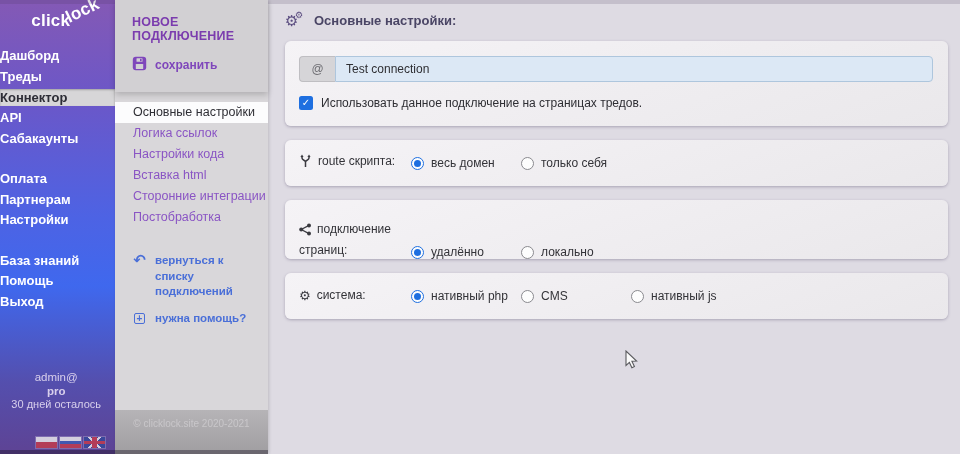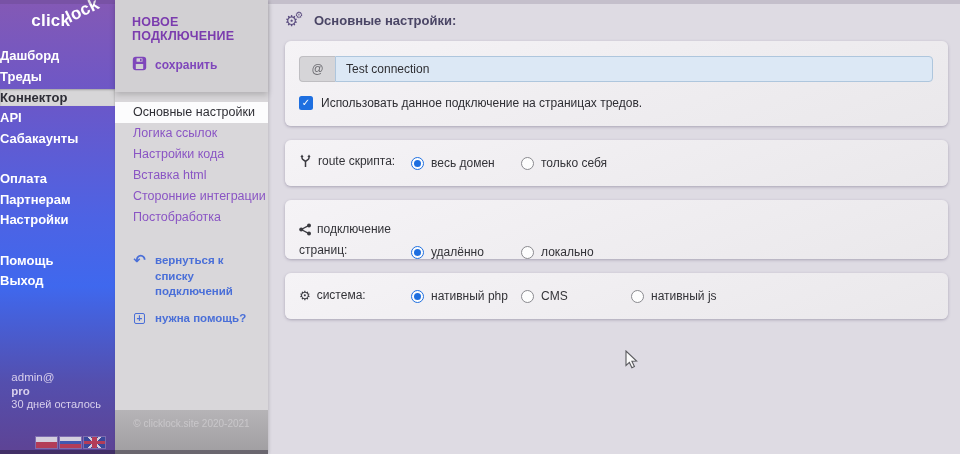--- a/index.html
+++ b/index.html
@@ -9,21 +9,21 @@
 
   
   .sidebar { width:115px; flex:none; position:relative; color:#fff;
     background:linear-gradient(180deg,#8459b5 0%,#6b57c8 22%,#4d63e4 48%,#3f68ee 63%,#544fae 84%,#5e4394 100%); }
   .logo { height:40px; padding:11px 10px 0 0; text-align:right; font-size:17px; font-weight:bold; letter-spacing:.2px; white-space:nowrap; }
   .logo-lock { display:inline-block; transform:rotate(-26deg) translate(1px,-3px); transform-origin:left 80%; }
   .side-nav { margin-top:6px; }
   .side-item { height:20.5px; line-height:20.5px; padding-right:14px; font-size:13px; font-weight:bold; cursor:pointer; }
   .side-item.selected { background:#d7d6d8; color:#2d2d36; height:17px; line-height:17px; margin:2px 0; box-shadow:inset 0 1px 2px rgba(0,0,0,.25); }
   .side-gap { height:20px; }
-  .account { position:absolute; right:14px; bottom:42px; text-align:left; color:#d8cfec; font-size:11.5px; line-height:1.25; }
+  .account { position:absolute; right:14px; bottom:42px; text-align:center; color:#d8cfec; font-size:11.5px; line-height:1.25; }
   .account .plan { font-weight:bold; }
   .account .days { font-size:11px; }
   .flags { position:absolute; right:10px; bottom:6px; display:flex; gap:3px; }
   .flag { width:21px; height:11px; display:block; opacity:.85; outline:1px solid rgba(255,255,255,.25); cursor:pointer; }
   .flag-pl { background:linear-gradient(180deg,#e9e7eb 0 50%,#c33b4e 50% 100%); }
   .flag-ru { background:linear-gradient(180deg,#e9e7eb 0 33%,#3d5bb5 33% 66%,#c33b4e 66% 100%); }
   .flag-uk { position:relative; background:#35499c; overflow:hidden; }
   .flag-uk::before { content:""; position:absolute; inset:0;
     background:linear-gradient(45deg,transparent 44%,#e9e7eb 44% 56%,transparent 56%),
                linear-gradient(-45deg,transparent 44%,#e9e7eb 44% 56%,transparent 56%); }
@@ -87,20 +87,21 @@
       <div class="side-item">Дашборд</div>
       <div class="side-item">Треды</div>
       <div class="side-item selected">Коннектор</div>
       <div class="side-item">API</div>
       <div class="side-item">Сабакаунты</div>
       <div class="side-gap"></div>
       <div class="side-item">Оплата</div>
       <div class="side-item">Партнерам</div>
       <div class="side-item">Настройки</div>
       <div class="side-gap"></div>
+      <div class="side-item">База знаний</div>
       <div class="side-item">Помощь</div>
       <div class="side-item">Выход</div>
     </nav>
     <div class="account">
       <div>admin@</div>
       <div class="plan">pro</div>
       <div class="days">30 дней осталось</div>
     </div>
     <div class="flags">
       <span class="flag flag-pl"></span>

